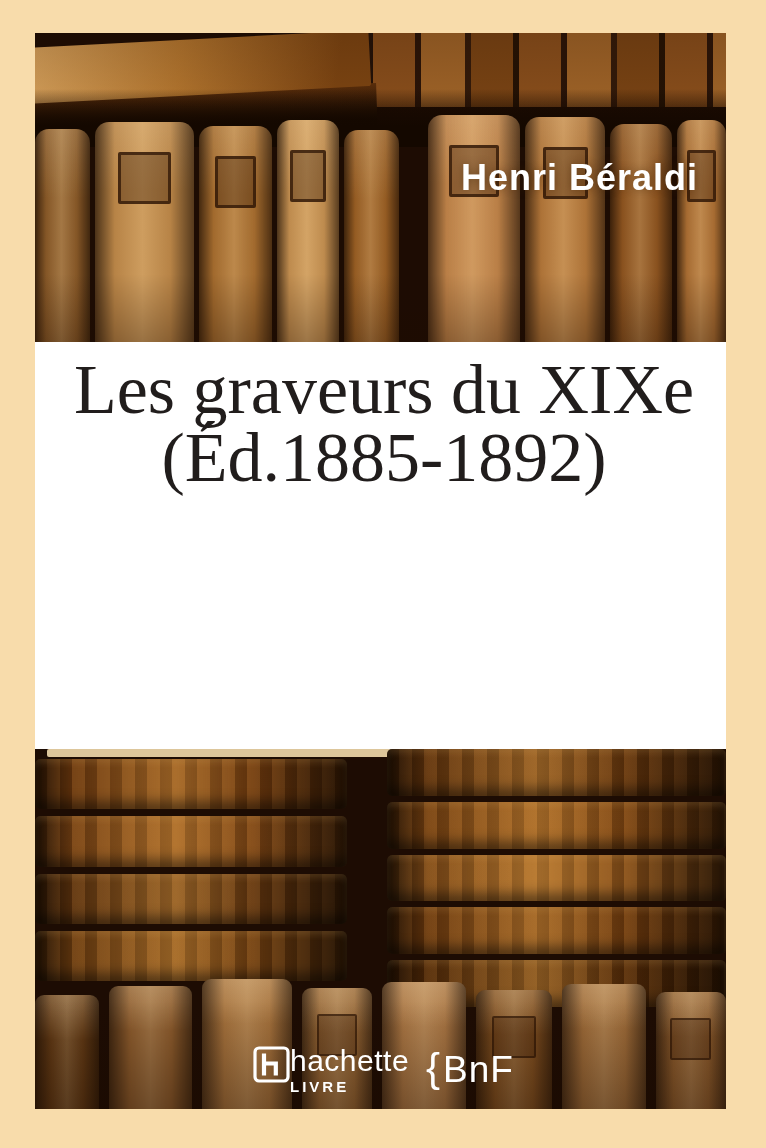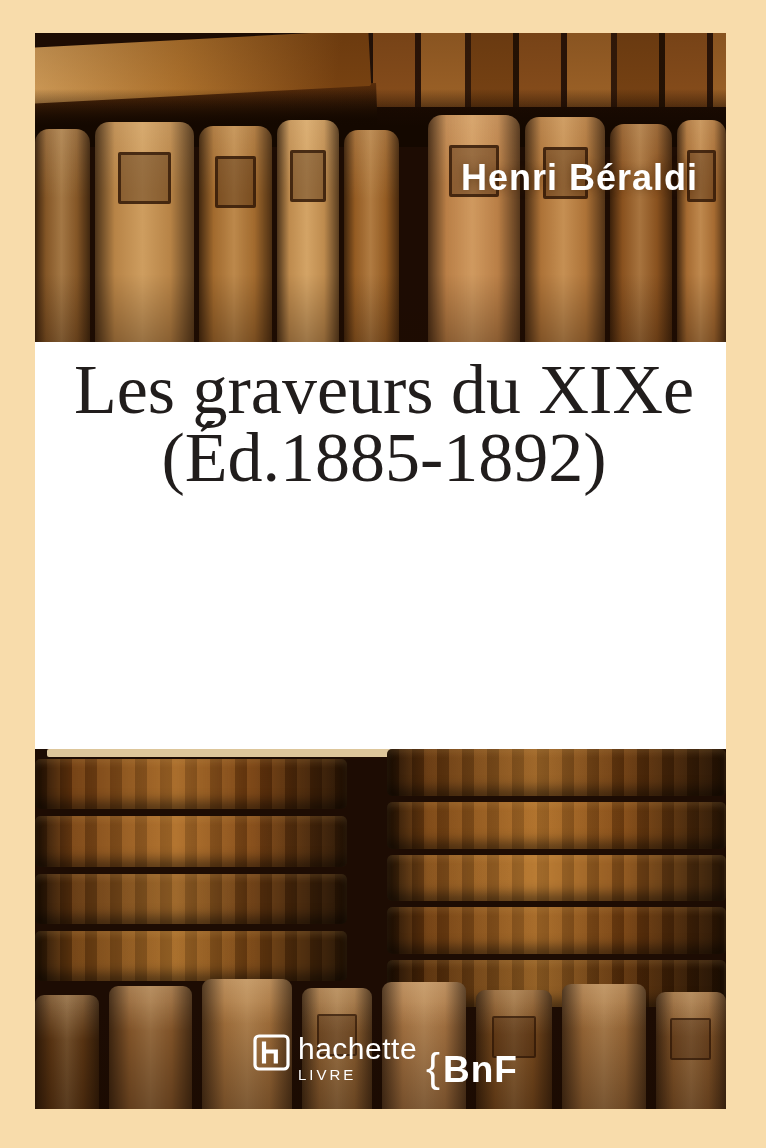--- a/index.html
+++ b/index.html
@@ -46,27 +46,27 @@
     background-image:linear-gradient(90deg,rgba(10,4,0,.8),rgba(10,4,0,.15) 12%,rgba(255,190,90,.28) 45%,rgba(10,4,0,.1) 70%,rgba(10,4,0,.75)),
                      repeating-linear-gradient(90deg,rgba(0,0,0,.18) 0 12px,rgba(255,200,120,.10) 12px 25px);
     box-shadow:inset 0 -8px 12px rgba(0,0,0,.45), inset 0 4px 6px rgba(255,200,120,.15);}
   .bottom-row{position:absolute;left:0;right:0;bottom:-6px;height:138px;display:flex;gap:10px;align-items:flex-start;}
   .bspine{flex:1 1 auto;height:150px;border-radius:9px 9px 0 0;background-color:var(--c,#8a5a2c);
     background-image:linear-gradient(90deg,rgba(15,6,0,.6),rgba(0,0,0,0) 25%,rgba(255,225,175,.18) 50%,rgba(0,0,0,0) 75%,rgba(15,6,0,.55)),
                      linear-gradient(rgba(255,230,190,.25),rgba(0,0,0,0) 30%);}
   .blabel{margin:26px auto 0;width:52%;height:38px;border:2px solid rgba(40,18,4,.6);background:rgba(50,24,8,.3);border-radius:2px;}
 
   
-  .hachette{position:absolute;left:218px;top:285px;display:flex;align-items:flex-start;gap:8px;color:var(--logo);z-index:4;}
+  .hachette{position:absolute;left:218px;top:297px;display:flex;align-items:flex-start;color:var(--logo);z-index:4;}
   .htext{display:flex;flex-direction:column;line-height:1;}
   .hname{font-size:30px;font-weight:500;letter-spacing:.5px;}
-  .hsub{font-size:15px;font-weight:400;letter-spacing:3px;margin-top:3px;}
+  .hsub{font-size:15px;font-weight:700;letter-spacing:3px;margin-top:3px;}
   .bnf{position:absolute;left:391px;top:299px;display:flex;align-items:center;gap:3px;color:var(--logo);z-index:4;}
   .bnf-brace{font-size:42px;font-weight:400;line-height:1;transform:scaleY(.95);}
-  .bnf-name{font-size:37px;font-weight:bold;letter-spacing:1px;line-height:1;}
+  .bnf-name{font-size:37px;font-weight:normal;letter-spacing:1px;line-height:1;}
 </style>
 </head>
 <body>
 
 <div class="canvas">
   <div class="cover">
 
     <div class="photo-top">
       <div class="books-top-right"></div>
       <div class="darkbook-top"></div>

